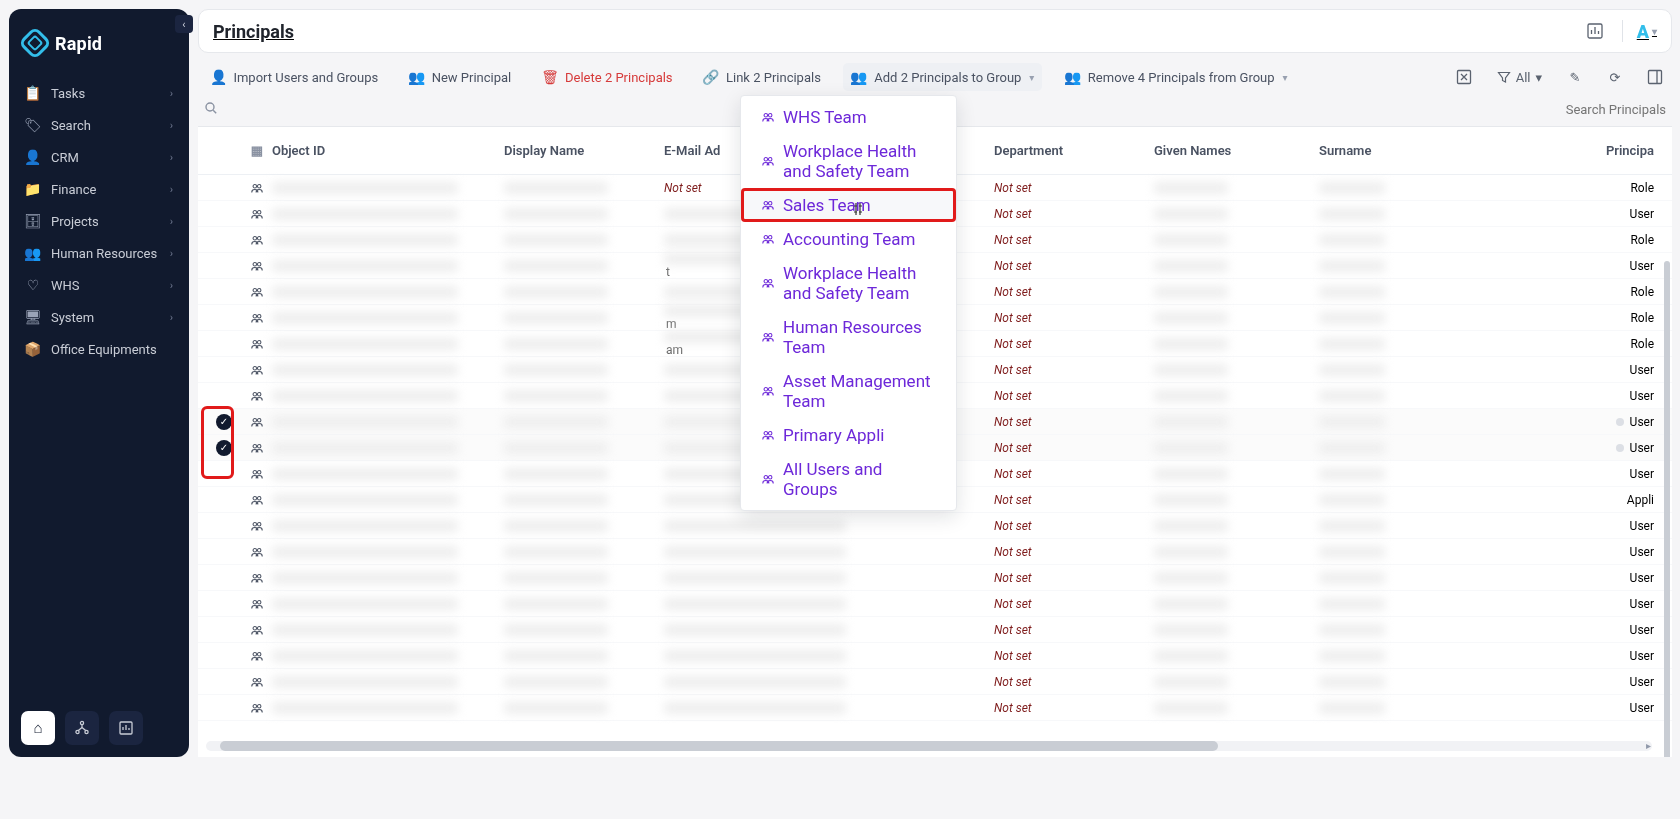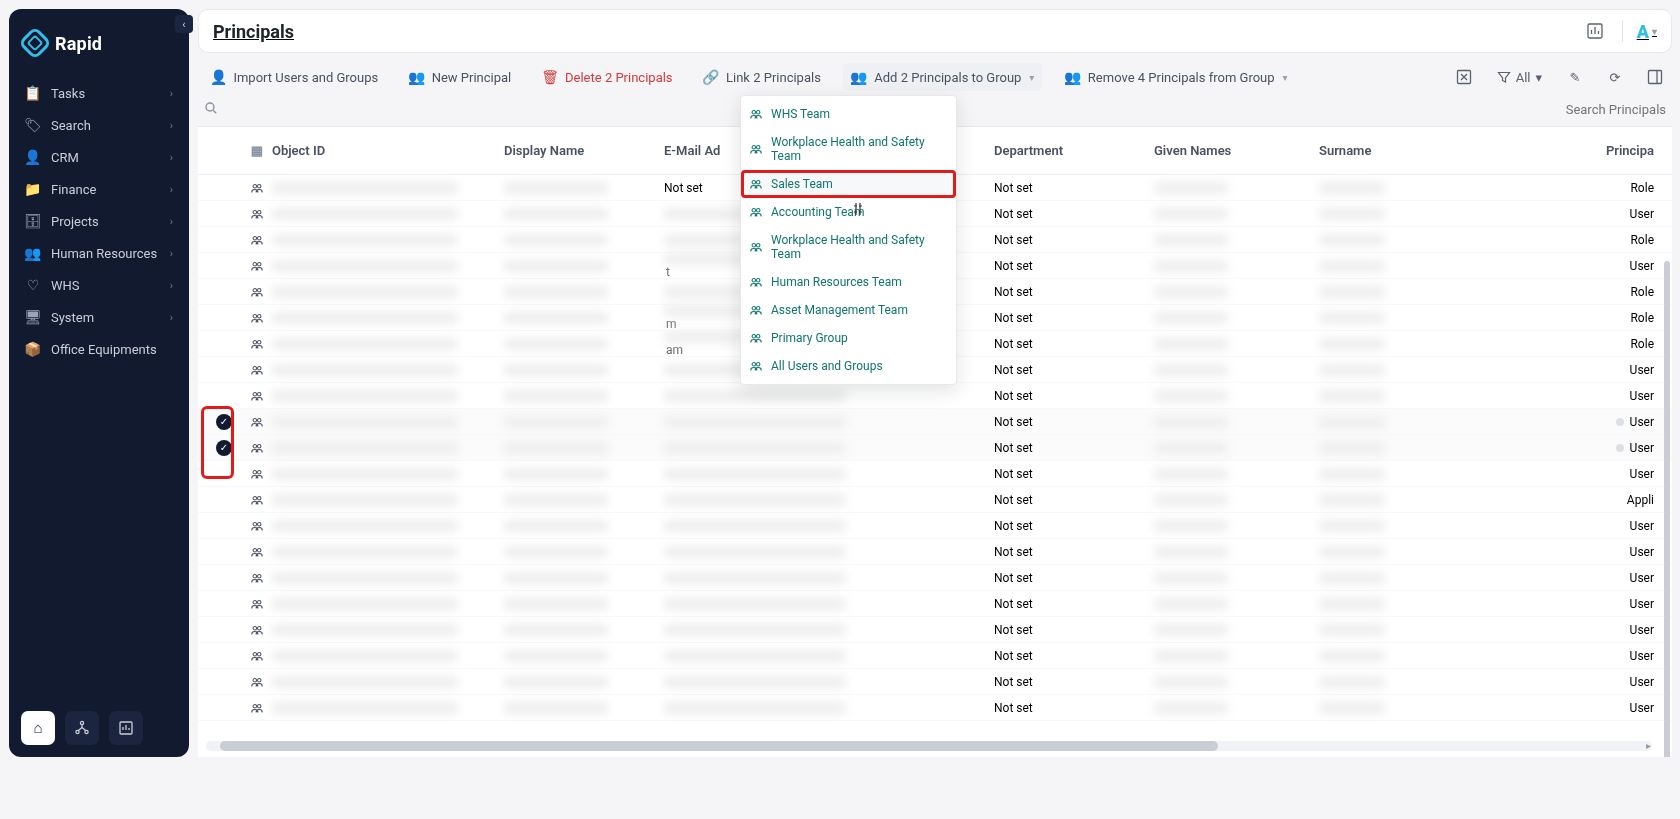--- a/index.html
+++ b/index.html
@@ -49,32 +49,32 @@
     .trow.sel { background:#fbfbfb; }
     .col-check{width:36px;display:flex;justify-content:center;}
     .col-type{width:30px;display:flex;justify-content:center;color:#4a5262;}
     .col-obj{width:232px;}
     .col-disp{width:160px;}
     .col-email{width:330px;}
     .col-dept{width:160px;}
     .col-given{width:165px;}
     .col-surn{width:165px;}
     .col-ptype{flex:1;text-align:right;padding-right:18px;}
-    .notset{color:#000000;}
+    .notset{color:#7f1d1d;font-style:italic;}
     .blur{ filter:blur(5px); background:linear-gradient(#eee,#eee); border-radius:4px; height:12px; width:80%;}
     .checkmark{width:16px;height:16px;border-radius:50%;background:#111a2e;display:flex;align-items:center;justify-content:center;color:#fff;font-size:10px;}
     .rowdot{position:absolute;right:48px;top:50%;transform:translateY(-50%);width:8px;height:8px;border-radius:50%;background:#dcdfe5;}
 
     
     .red-box-rows { position:absolute; left:201px; top:406px; width:33px; height:73px; border:3px solid #e11a1a; border-radius:6px; pointer-events:none; z-index:50;}
     .thead .grid-ico{font-size:13px;color:#8a92a2;}
 
     
     .dropdown { position:absolute; left:740px; top:95px; width:217px; background:#fff; border:1px solid #e6e8ec; border-radius:4px; box-shadow:0 6px 20px rgba(20,24,35,.12); z-index:40; padding:4px 0;}
-    .dd-item { display:flex; align-items:center; gap:8px; padding:7px 8px; font-size:12px; color:#0f766e; cursor:pointer;}
+    .dd-item { display:flex; align-items:center; gap:8px; padding:7px 20px; font-size:17px; color:#6d28d9; cursor:pointer;}
     .dd-item.highlight{ outline:3px solid #e11a1a; outline-offset:-3px; border-radius:4px; background:#f7f8fa;}
     .dd-ico{width:14px;height:14px;display:inline-flex;align-items:center;justify-content:center;font-size:12px;}
     .cursor { position:absolute; left:850px; top:200px; font-size:15px; z-index:60; pointer-events:none;}
 
     
     .hscroll{position:absolute;left:8px;right:20px;bottom:4px;height:12px;}
     .hscroll-track{height:10px;background:#f1f2f5;border-radius:5px;position:relative;}
     .hscroll-thumb{position:absolute;left:14px;width:69%;top:0;bottom:0;background:#c9cdd4;border-radius:5px;}
     .hscroll-arrow{position:absolute;top:-1px;font-size:10px;color:#9099aa;}
     .hscroll-arrow.l{left:1px;} .hscroll-arrow.r{right:1px;}
@@ -919,21 +919,21 @@
       <span>Asset Management Team</span>
     </div>
     <div class="dd-item">
       <span class="dd-ico">
         <svg width="14" height="14" viewBox="0 0 16 16" fill="none" stroke="currentColor" stroke-width="1.2">
           <circle cx="5.5" cy="6" r="2"></circle>
           <circle cx="10.5" cy="6" r="2"></circle>
           <path d="M2 13c0-2 1.6-3.2 3.5-3.2S9 11 9 13M7 13c0-2 1.6-3.2 3.5-3.2S14 11 14 13"></path>
         </svg>
       </span>
-      <span>Primary Group</span>
+      <span>Primary Appli</span>
     </div>
     <div class="dd-item">
       <span class="dd-ico">
         <svg width="14" height="14" viewBox="0 0 16 16" fill="none" stroke="currentColor" stroke-width="1.2">
           <circle cx="5.5" cy="6" r="2"></circle>
           <circle cx="10.5" cy="6" r="2"></circle>
           <path d="M2 13c0-2 1.6-3.2 3.5-3.2S9 11 9 13M7 13c0-2 1.6-3.2 3.5-3.2S14 11 14 13"></path>
         </svg>
       </span>
       <span>All Users and Groups</span>

